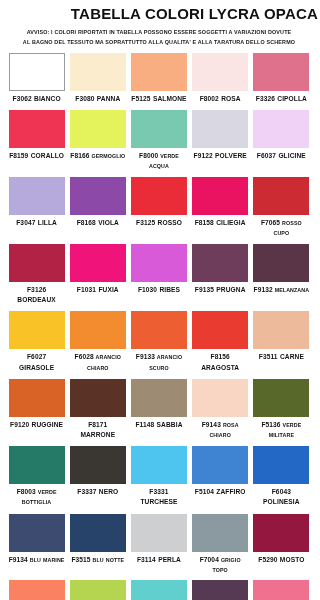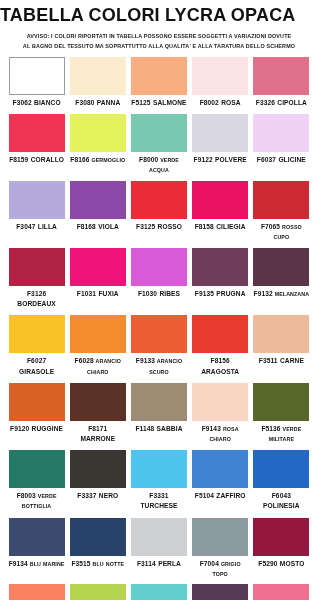--- a/index.html
+++ b/index.html
@@ -15,22 +15,22 @@
     overflow: hidden;
   }
   .page {
     width: 318px;
     height: 600px;
     box-sizing: border-box;
     padding: 0;
     position: relative;
   }
   .title {
-    text-align: left;
-    font-size: 18px;
+    text-align: right;
+    font-size: 15px;
     font-weight: bold;
     letter-spacing: 0.2px;
     margin: 5px 0 0 0;
     color: #111;
   }
   .notice {
     text-align: center;
     margin: 5px 10px 0 10px;
     font-size: 5.4px;
     font-weight: bold;

